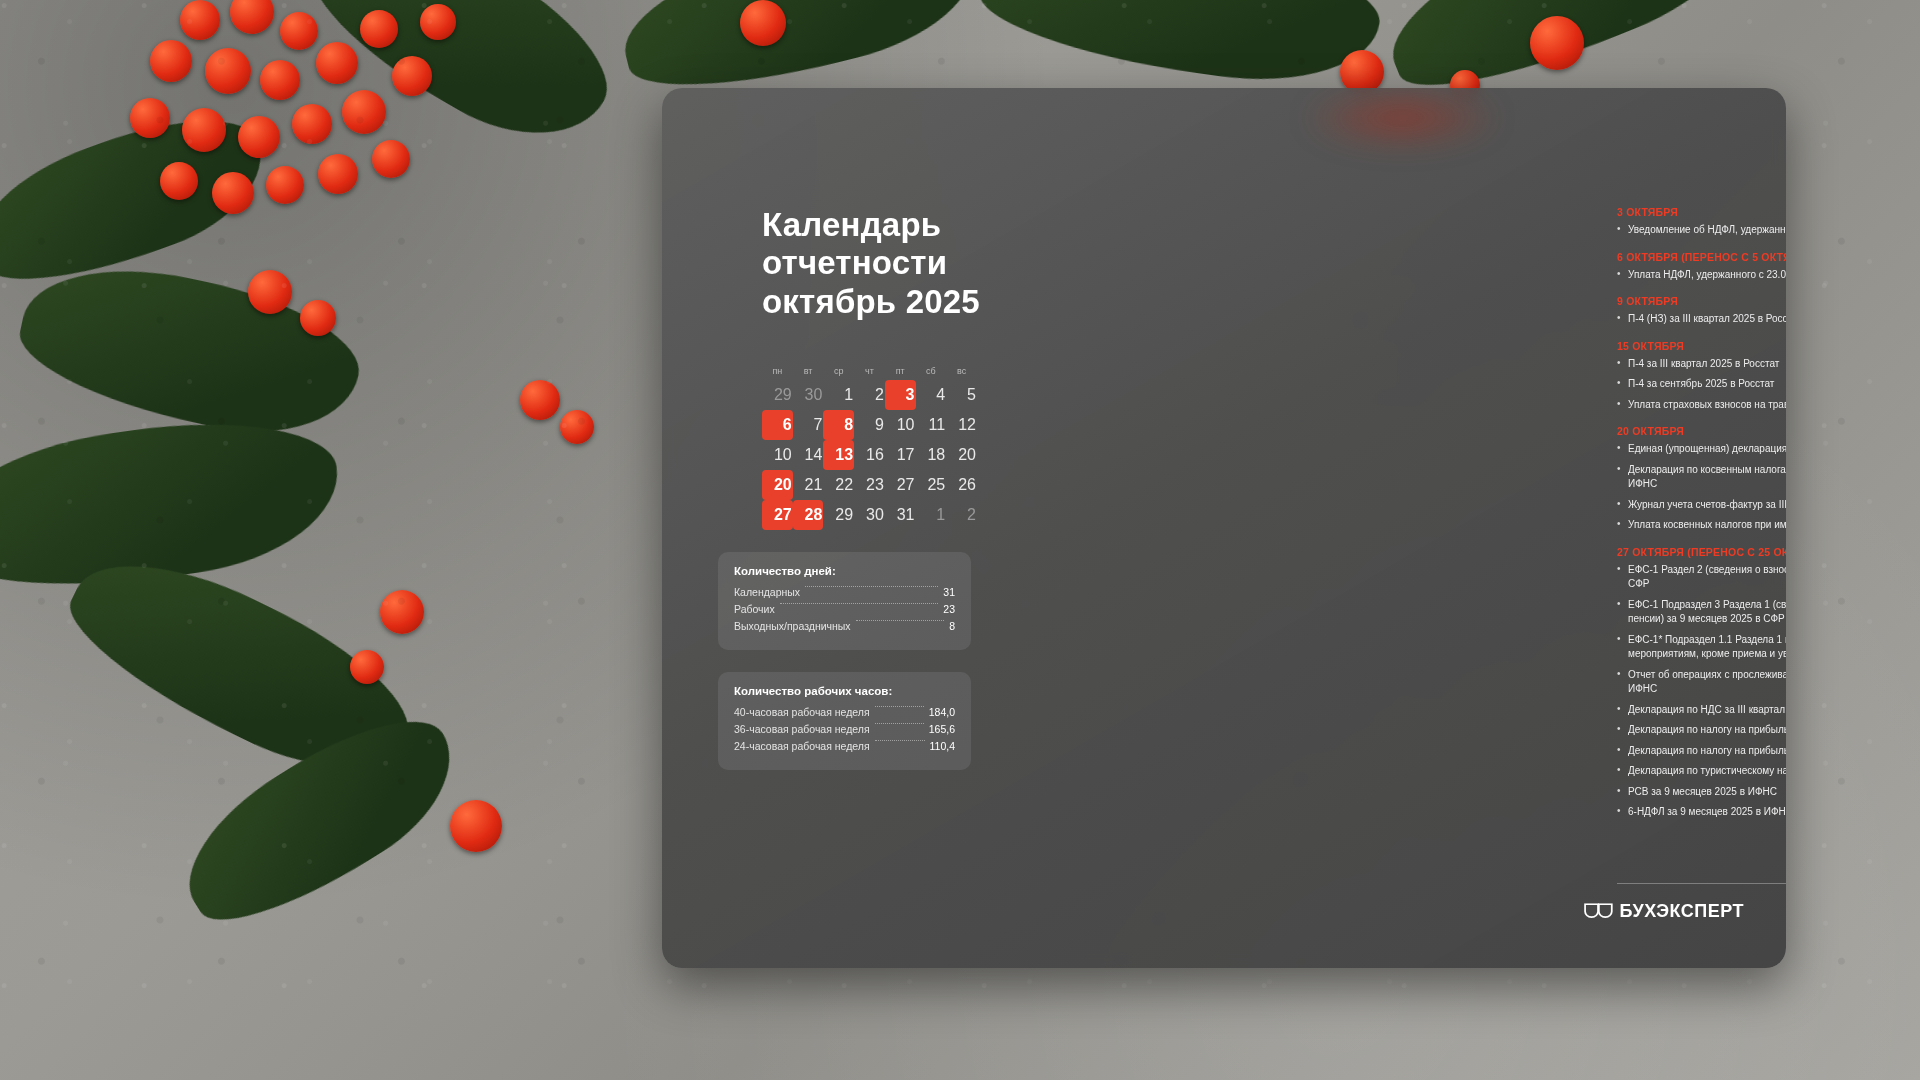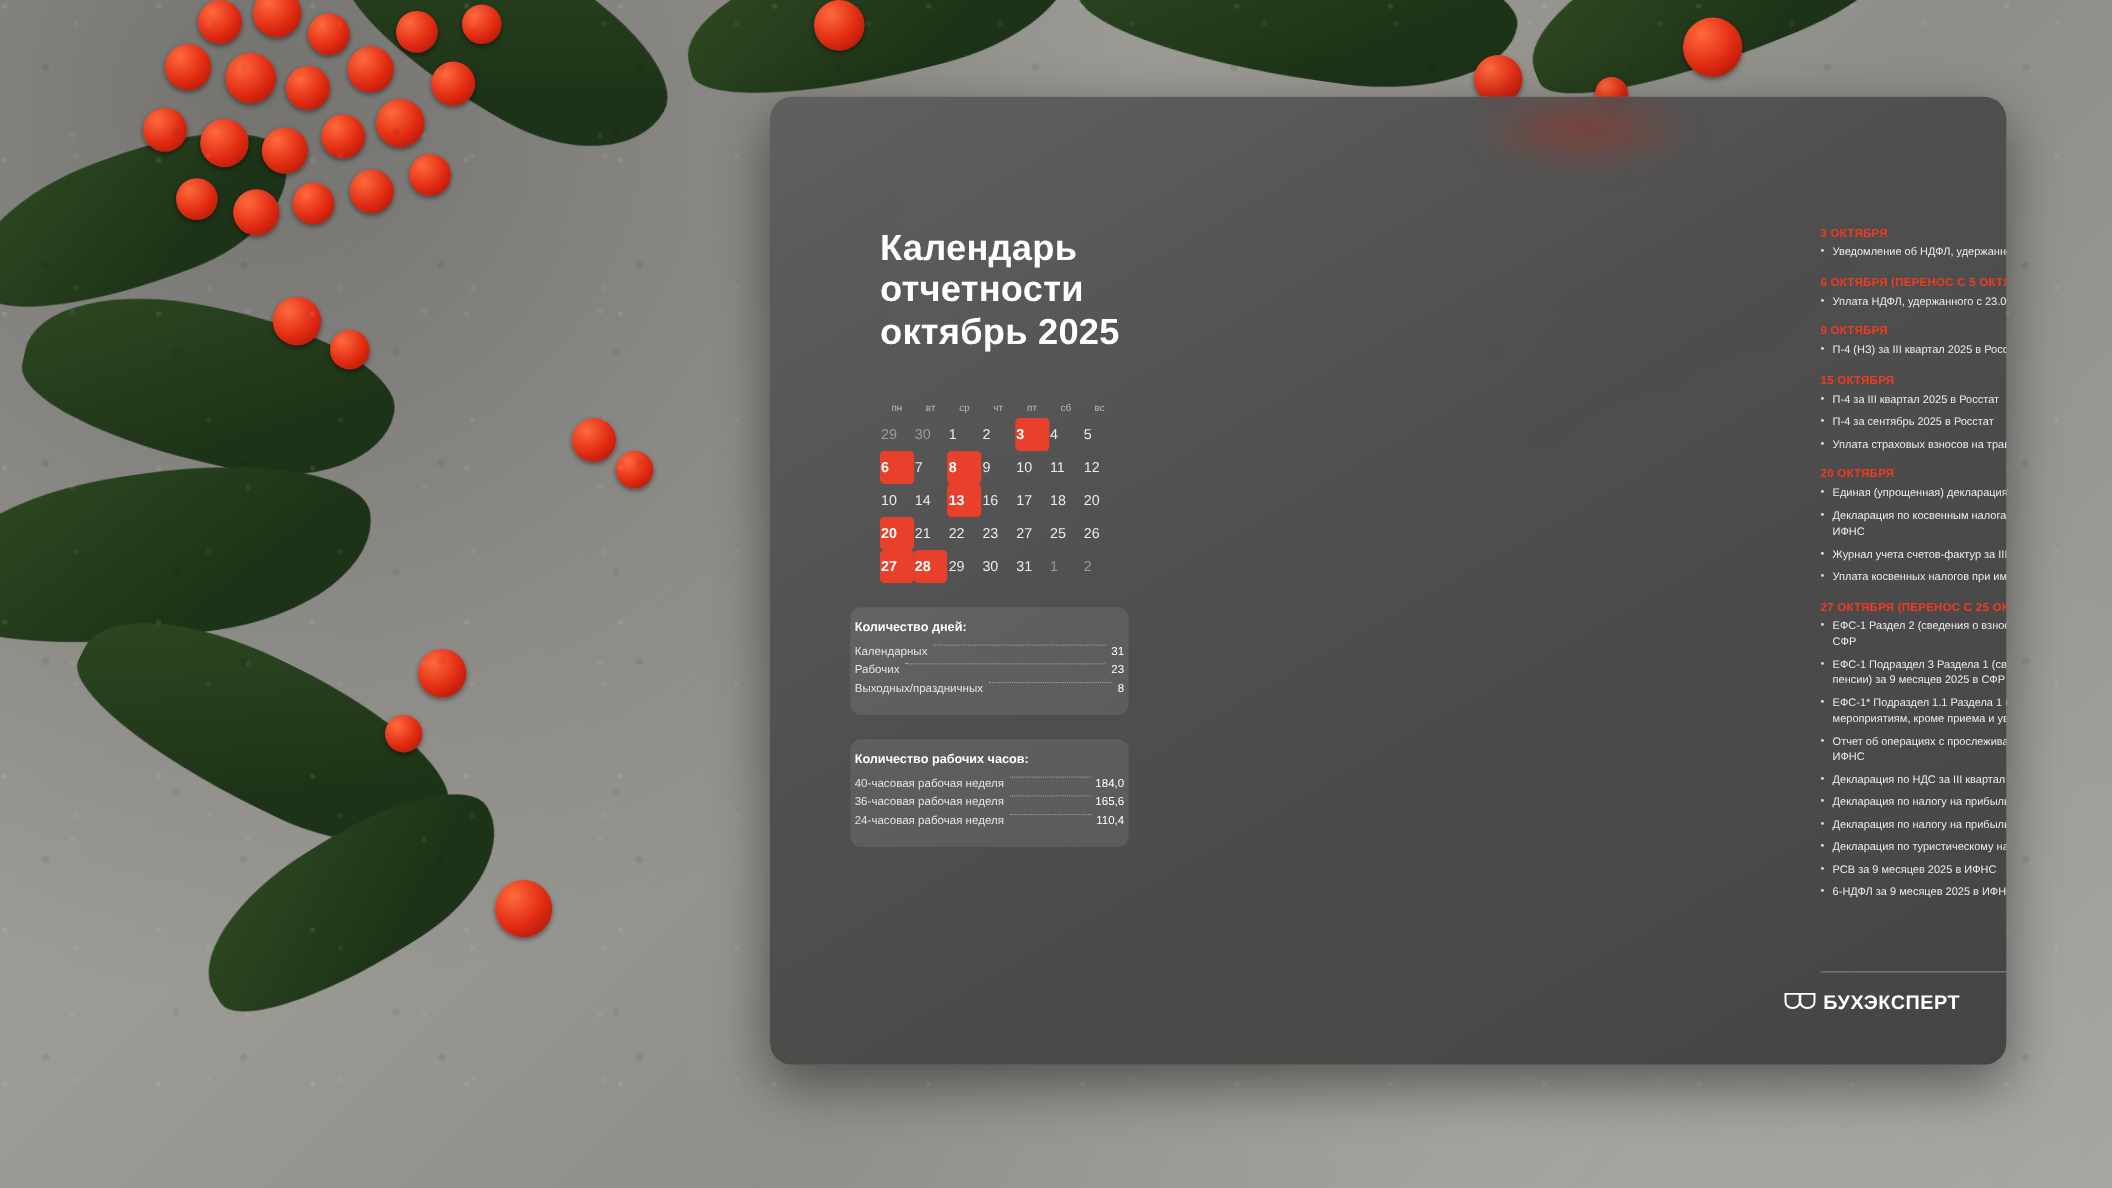--- a/index.html
+++ b/index.html
@@ -28,43 +28,43 @@
   }
   
   .leafy{position:absolute;border-radius:48% 52% 40% 60%/55% 45% 60% 40%;
     background:linear-gradient(150deg,#2f4a22,#1d3317 70%);filter:blur(.4px);}
   .berry{position:absolute;border-radius:50%;
     background:radial-gradient(circle at 32% 28%,#ff6a3c,#e02a12 55%,#9d1406 100%);
     box-shadow:0 2px 5px rgba(0,0,0,.45);}
   .cluster{position:absolute;}
   
   #card{
-    position:absolute;left:700px;top:88px;width:1124px;height:880px;
+    position:absolute;left:662px;top:88px;width:1124px;height:880px;
     border-radius:20px;overflow:hidden;
     background:linear-gradient(150deg,rgba(92,92,92,.93) 0%,rgba(74,74,74,.94) 45%,rgba(64,64,64,.95) 100%);
     backdrop-filter:blur(6px);
     box-shadow:0 18px 48px rgba(0,0,0,.45);
     color:#fff;
   }
   #card:before{content:"";position:absolute;left:640px;top:0;width:200px;height:60px;
     background:radial-gradient(ellipse at center,rgba(180,40,20,.55),transparent 70%);filter:blur(14px);}
   .col{position:absolute;top:0;}
   
   #colLeft{left:30px;top:28px;width:290px;}
   #title{font-size:33px;line-height:1.16;font-weight:bold;letter-spacing:.2px;margin:90px 0 0 70px;width:240px;}
   
   #cal{margin:44px 0 0 70px;width:215px;}
   #cal table{border-collapse:collapse;width:100%;}
   #cal th{font-size:9px;color:#b9b9b9;font-weight:normal;padding-bottom:4px;}
-  #cal td{width:28px;height:28px;text-align:left;font-size:13px;color:#e9e9e9;}
+  #cal td{width:28px;height:28px;text-align:right;font-size:16px;color:#e9e9e9;}
   #cal td.mute{color:#9a9a9a;}
   #cal td.hl{background:#e8402a;color:#fff;border-radius:4px;font-weight:bold;}
   
-  .box{margin:22px 0 0 43px;width:253px;background:rgba(255,255,255,.09);
-    border-radius:10px;padding:13px 4px;box-sizing:border-box;}
+  .box{margin:22px 0 0 26px;width:253px;background:rgba(255,255,255,.09);
+    border-radius:10px;padding:13px 16px;box-sizing:border-box;}
   .box h4{margin:0 0 9px 0;font-size:11.5px;font-weight:bold;color:#fff;}
   .box .row{display:flex;align-items:flex-start;font-size:10.5px;color:#e4e4e4;margin:5px 0;}
   .box .row .lbl{white-space:nowrap;}
   .box .row .dots{flex:1;border-bottom:1px dotted rgba(255,255,255,.42);margin:0 5px 3px 5px;}
   .box .row .val{white-space:nowrap;color:#fff;}
   
   #colMid{left:955px;top:118px;width:375px;}
   .dgroup{margin-bottom:13px;}
   .dhead{color:#ef3b23;font-size:10.5px;font-weight:bold;margin-bottom:5px;letter-spacing:.2px;}
   ul.items{list-style:none;margin:0;padding:0;}

